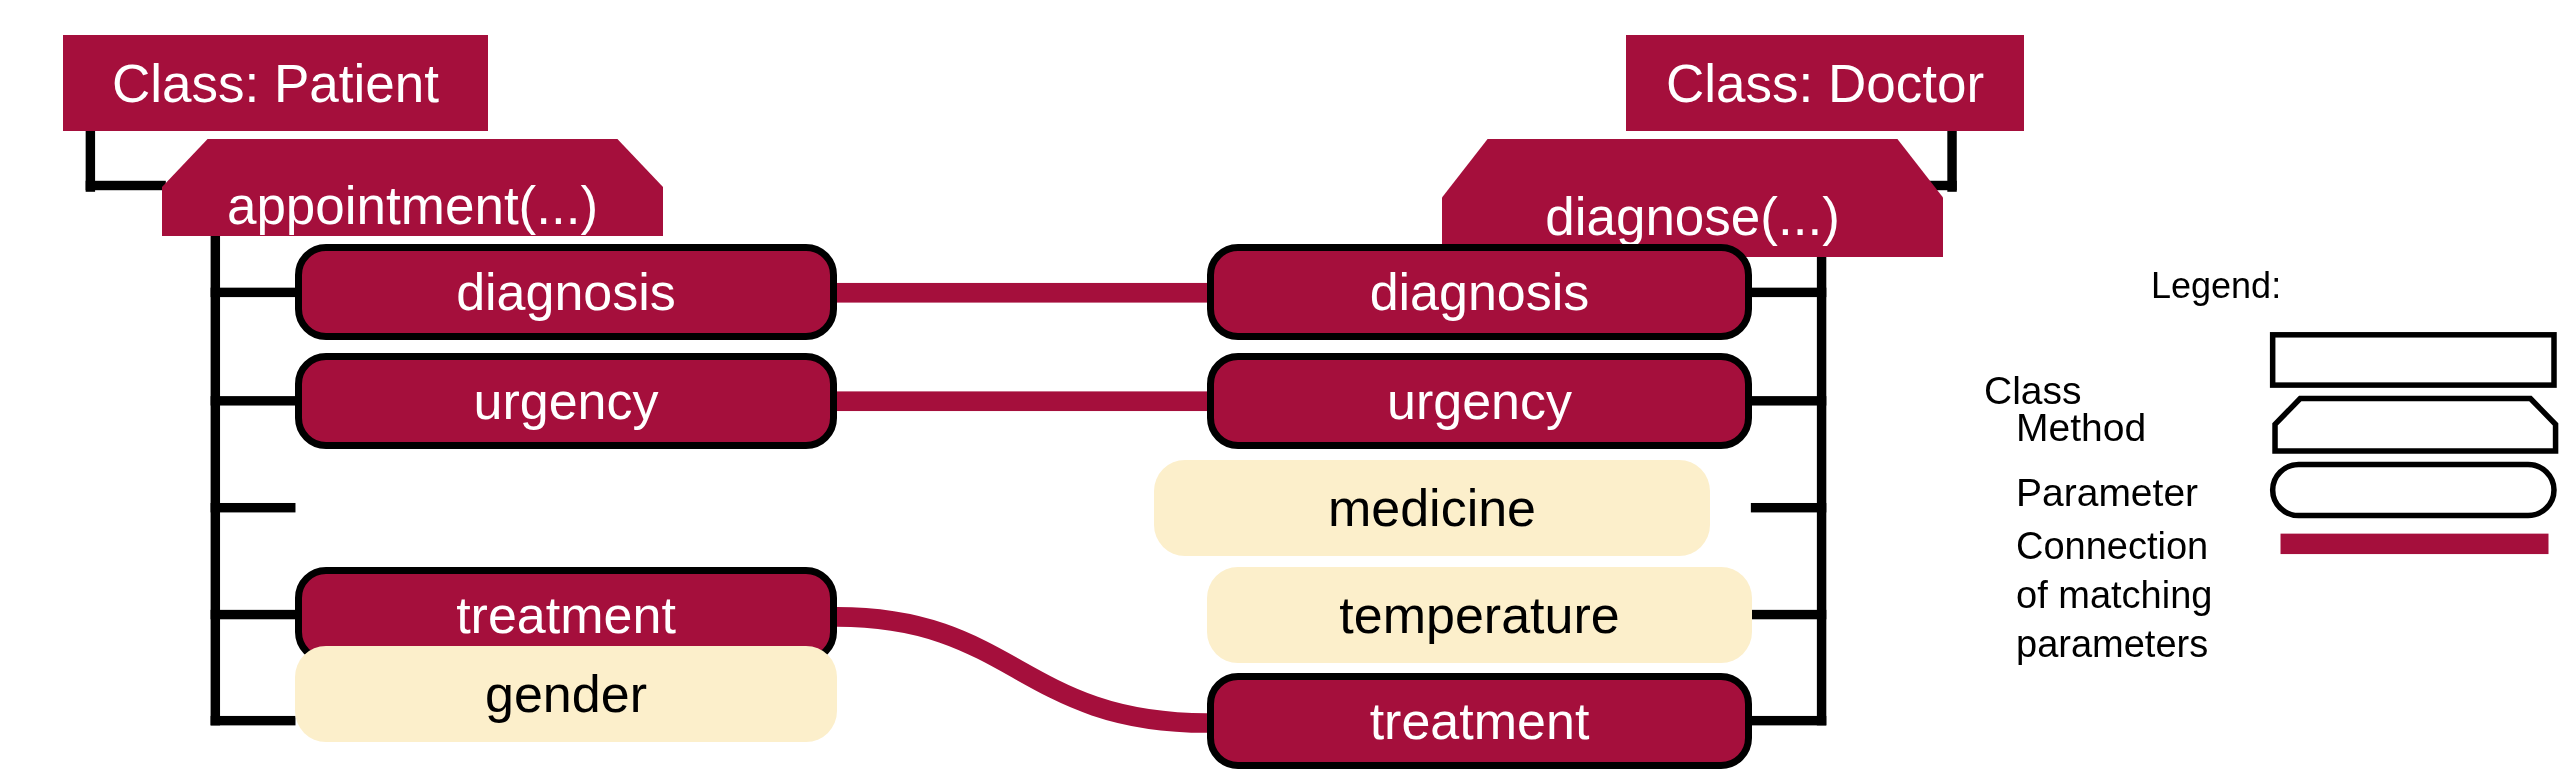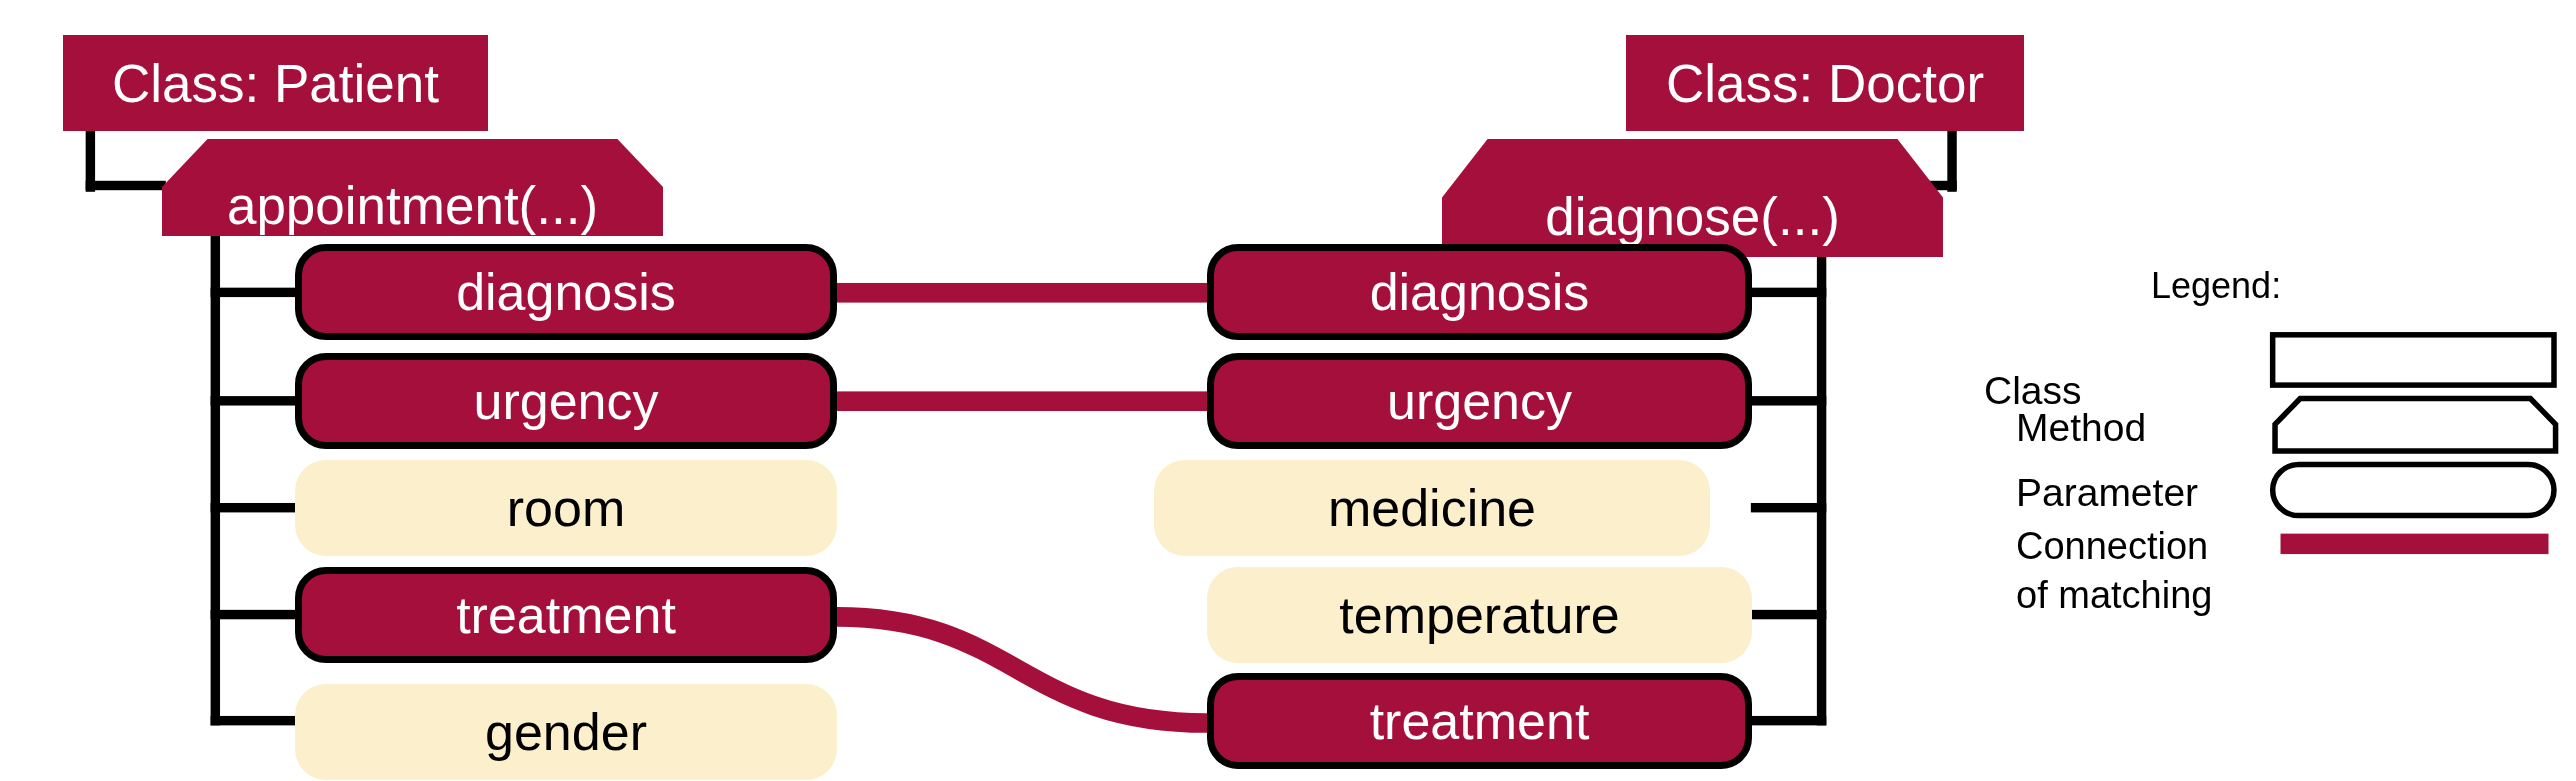--- a/index.html
+++ b/index.html
@@ -86,39 +86,39 @@
   </svg>
 
   <div class="box cls" style="left:31px;top:35px;width:425px;height:96px;">
     <span>Class: Patient</span>
   </div>
   <div class="box method" style="left:162px;top:139px;width:501px;height:97px;">
     <span>appointment(...)</span>
   </div>
   <div class="box param matched" style="left:295px;top:244px;">diagnosis</div>
   <div class="box param matched" style="left:295px;top:353px;">urgency</div>
-  <div class="box param plain" style="left:295px;top:460px;">room</div>
   <div class="box param matched" style="left:295px;top:567px;">treatment</div>
-  <div class="box param plain" style="left:295px;top:684px;">gender</div>
+  <div class="box param plain" style="left:295px;top:646px;">gender</div>
 
   <div class="box cls" style="left:1594px;top:35px;width:398px;height:96px;">
     <span>Class: Doctor</span>
   </div>
   <div class="box method" style="left:1442px;top:139px;width:501px;height:118px;">
     <span>diagnose(...)</span>
   </div>
   <div class="box param matched" style="left:1207px;top:244px;width:545px;">diagnosis</div>
   <div class="box param matched" style="left:1207px;top:353px;width:545px;">urgency</div>
   <div class="box param plain" style="left:1154px;top:460px;width:556px;">medicine</div>
   <div class="box param plain" style="left:1207px;top:567px;width:545px;">temperature</div>
   <div class="box param matched" style="left:1207px;top:673px;width:545px;">treatment</div>
 
   <div class="legend-text" style="left:2151px;top:261px;font-size:36px;">Legend:</div>
   <div class="legend-text" style="left:1984px;top:338px;margin-top:28px;">Class</div>
   <div class="legend-text" style="left:2016px;top:403px;">Method</div>
   <div class="legend-text" style="left:2016px;top:468px;">Parameter</div>
   <div class="legend-text" style="left:2016px;top:522px;font-size:38px;">
     <div>Connection</div>
     <div>of matching</div>
+    <div>parameters</div>
   </div>
 
 </div>
 
 
 </body></html>

